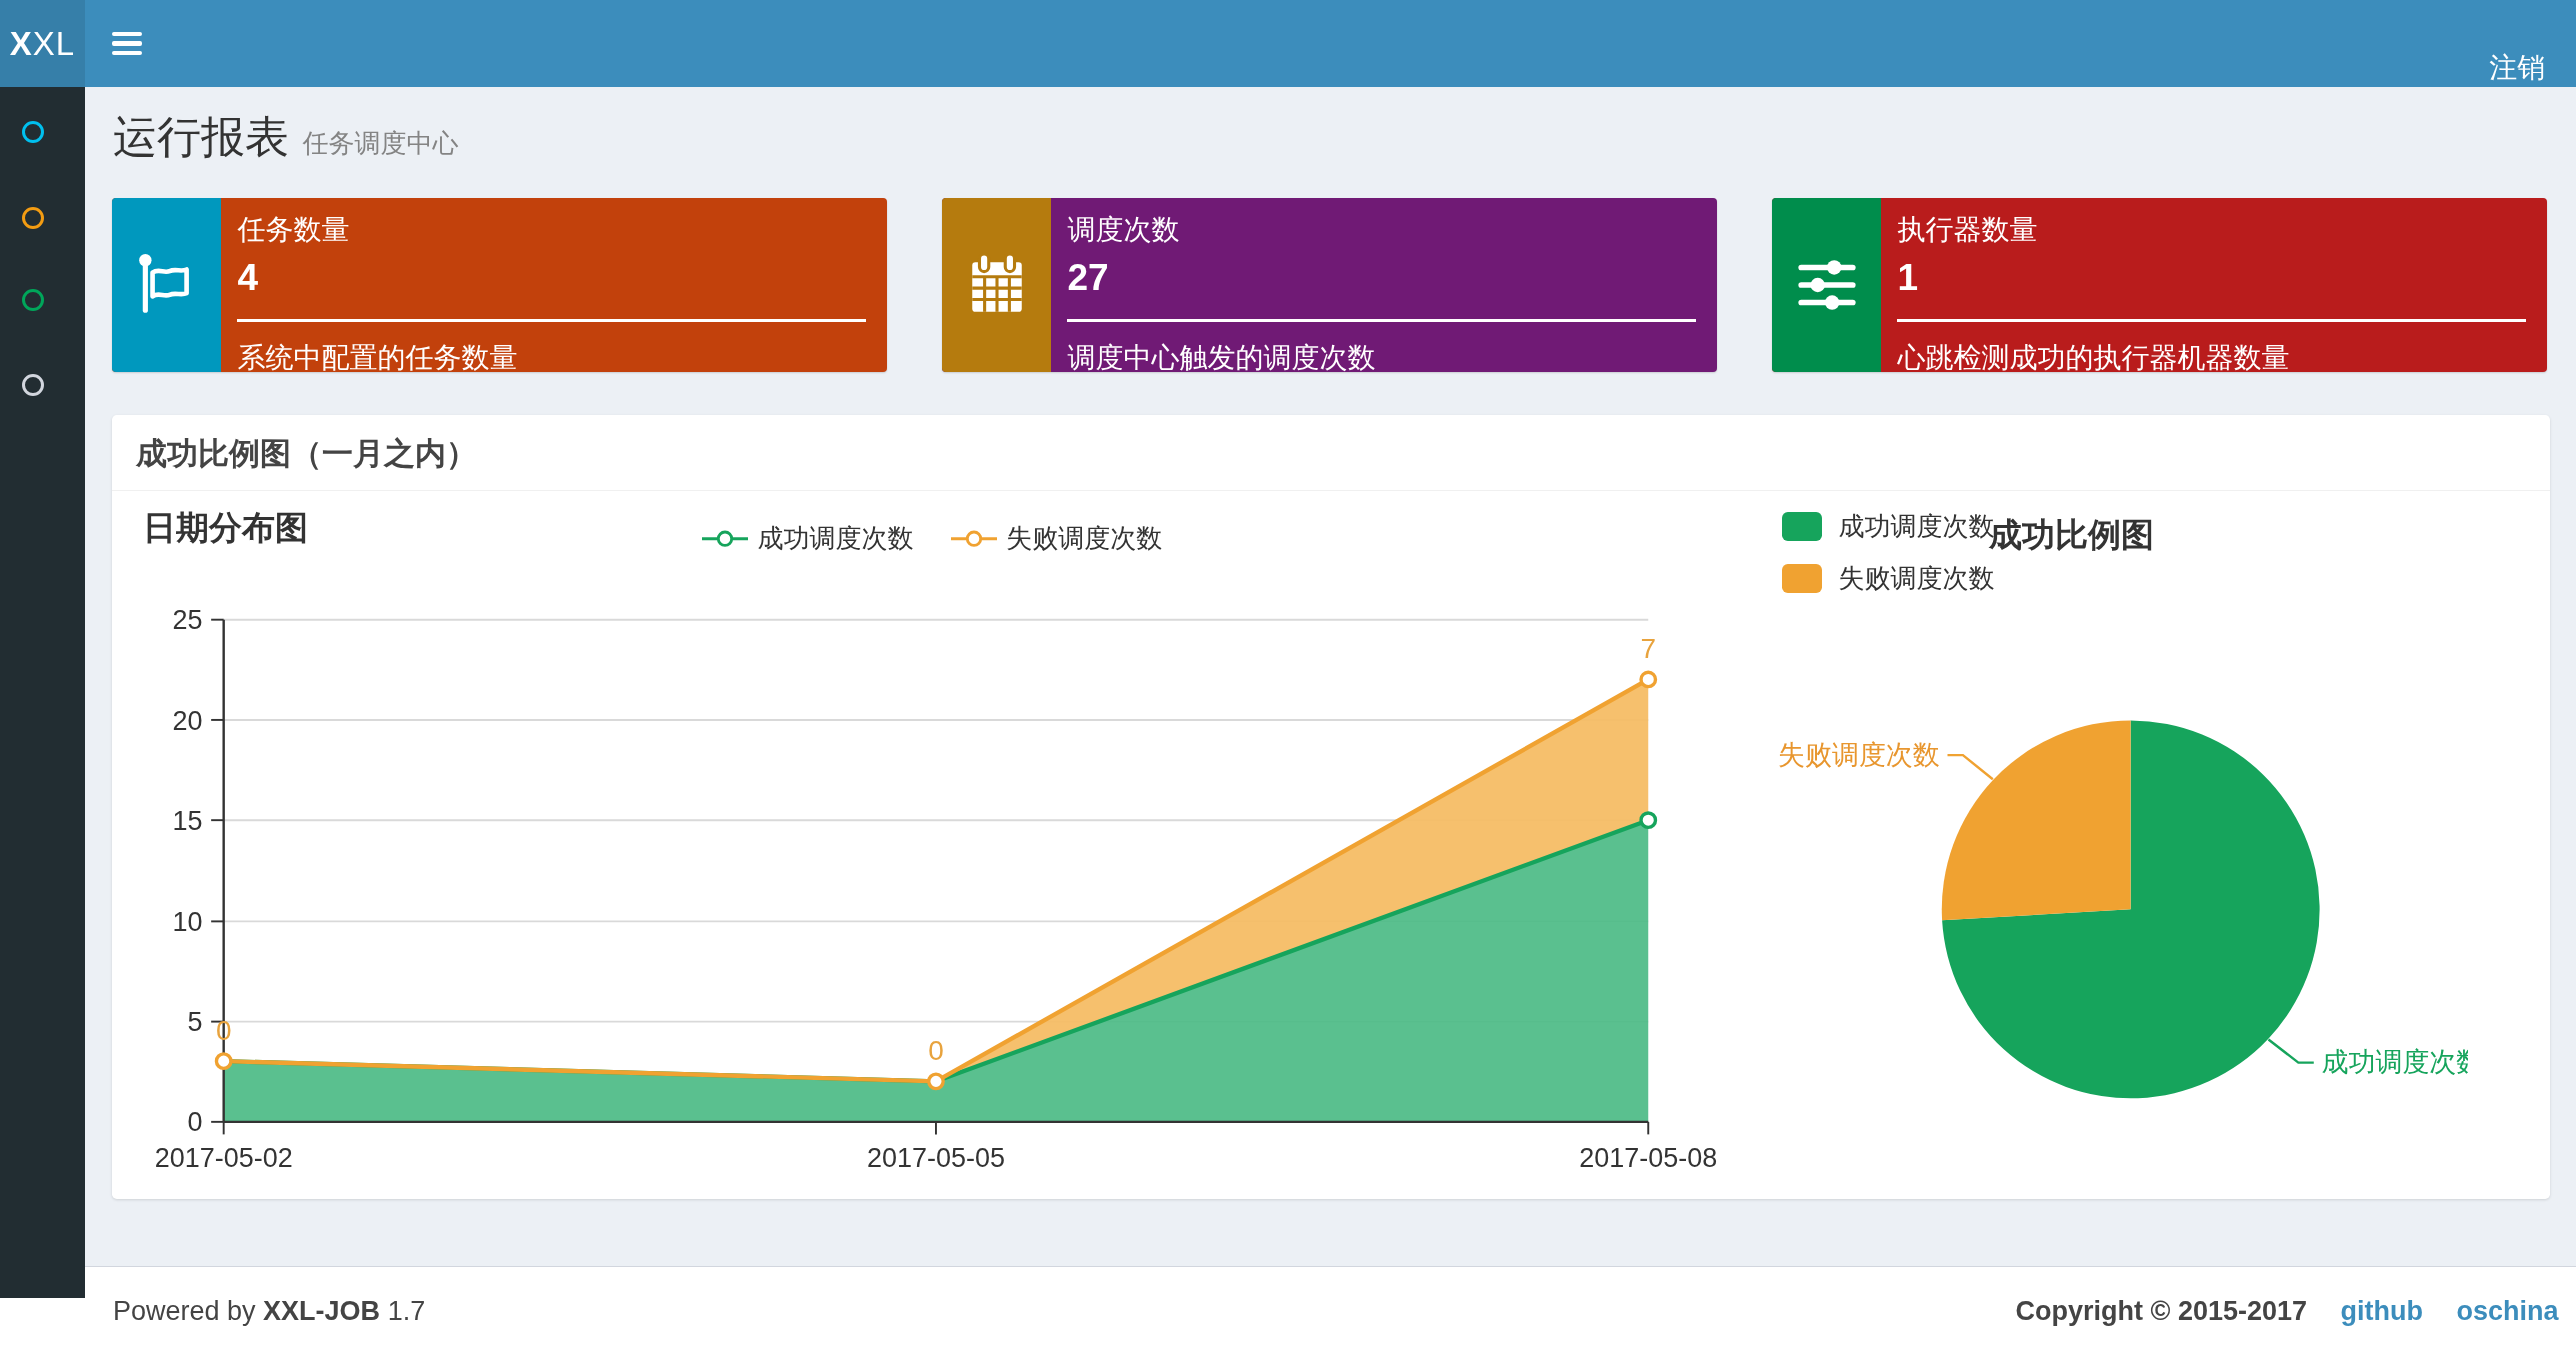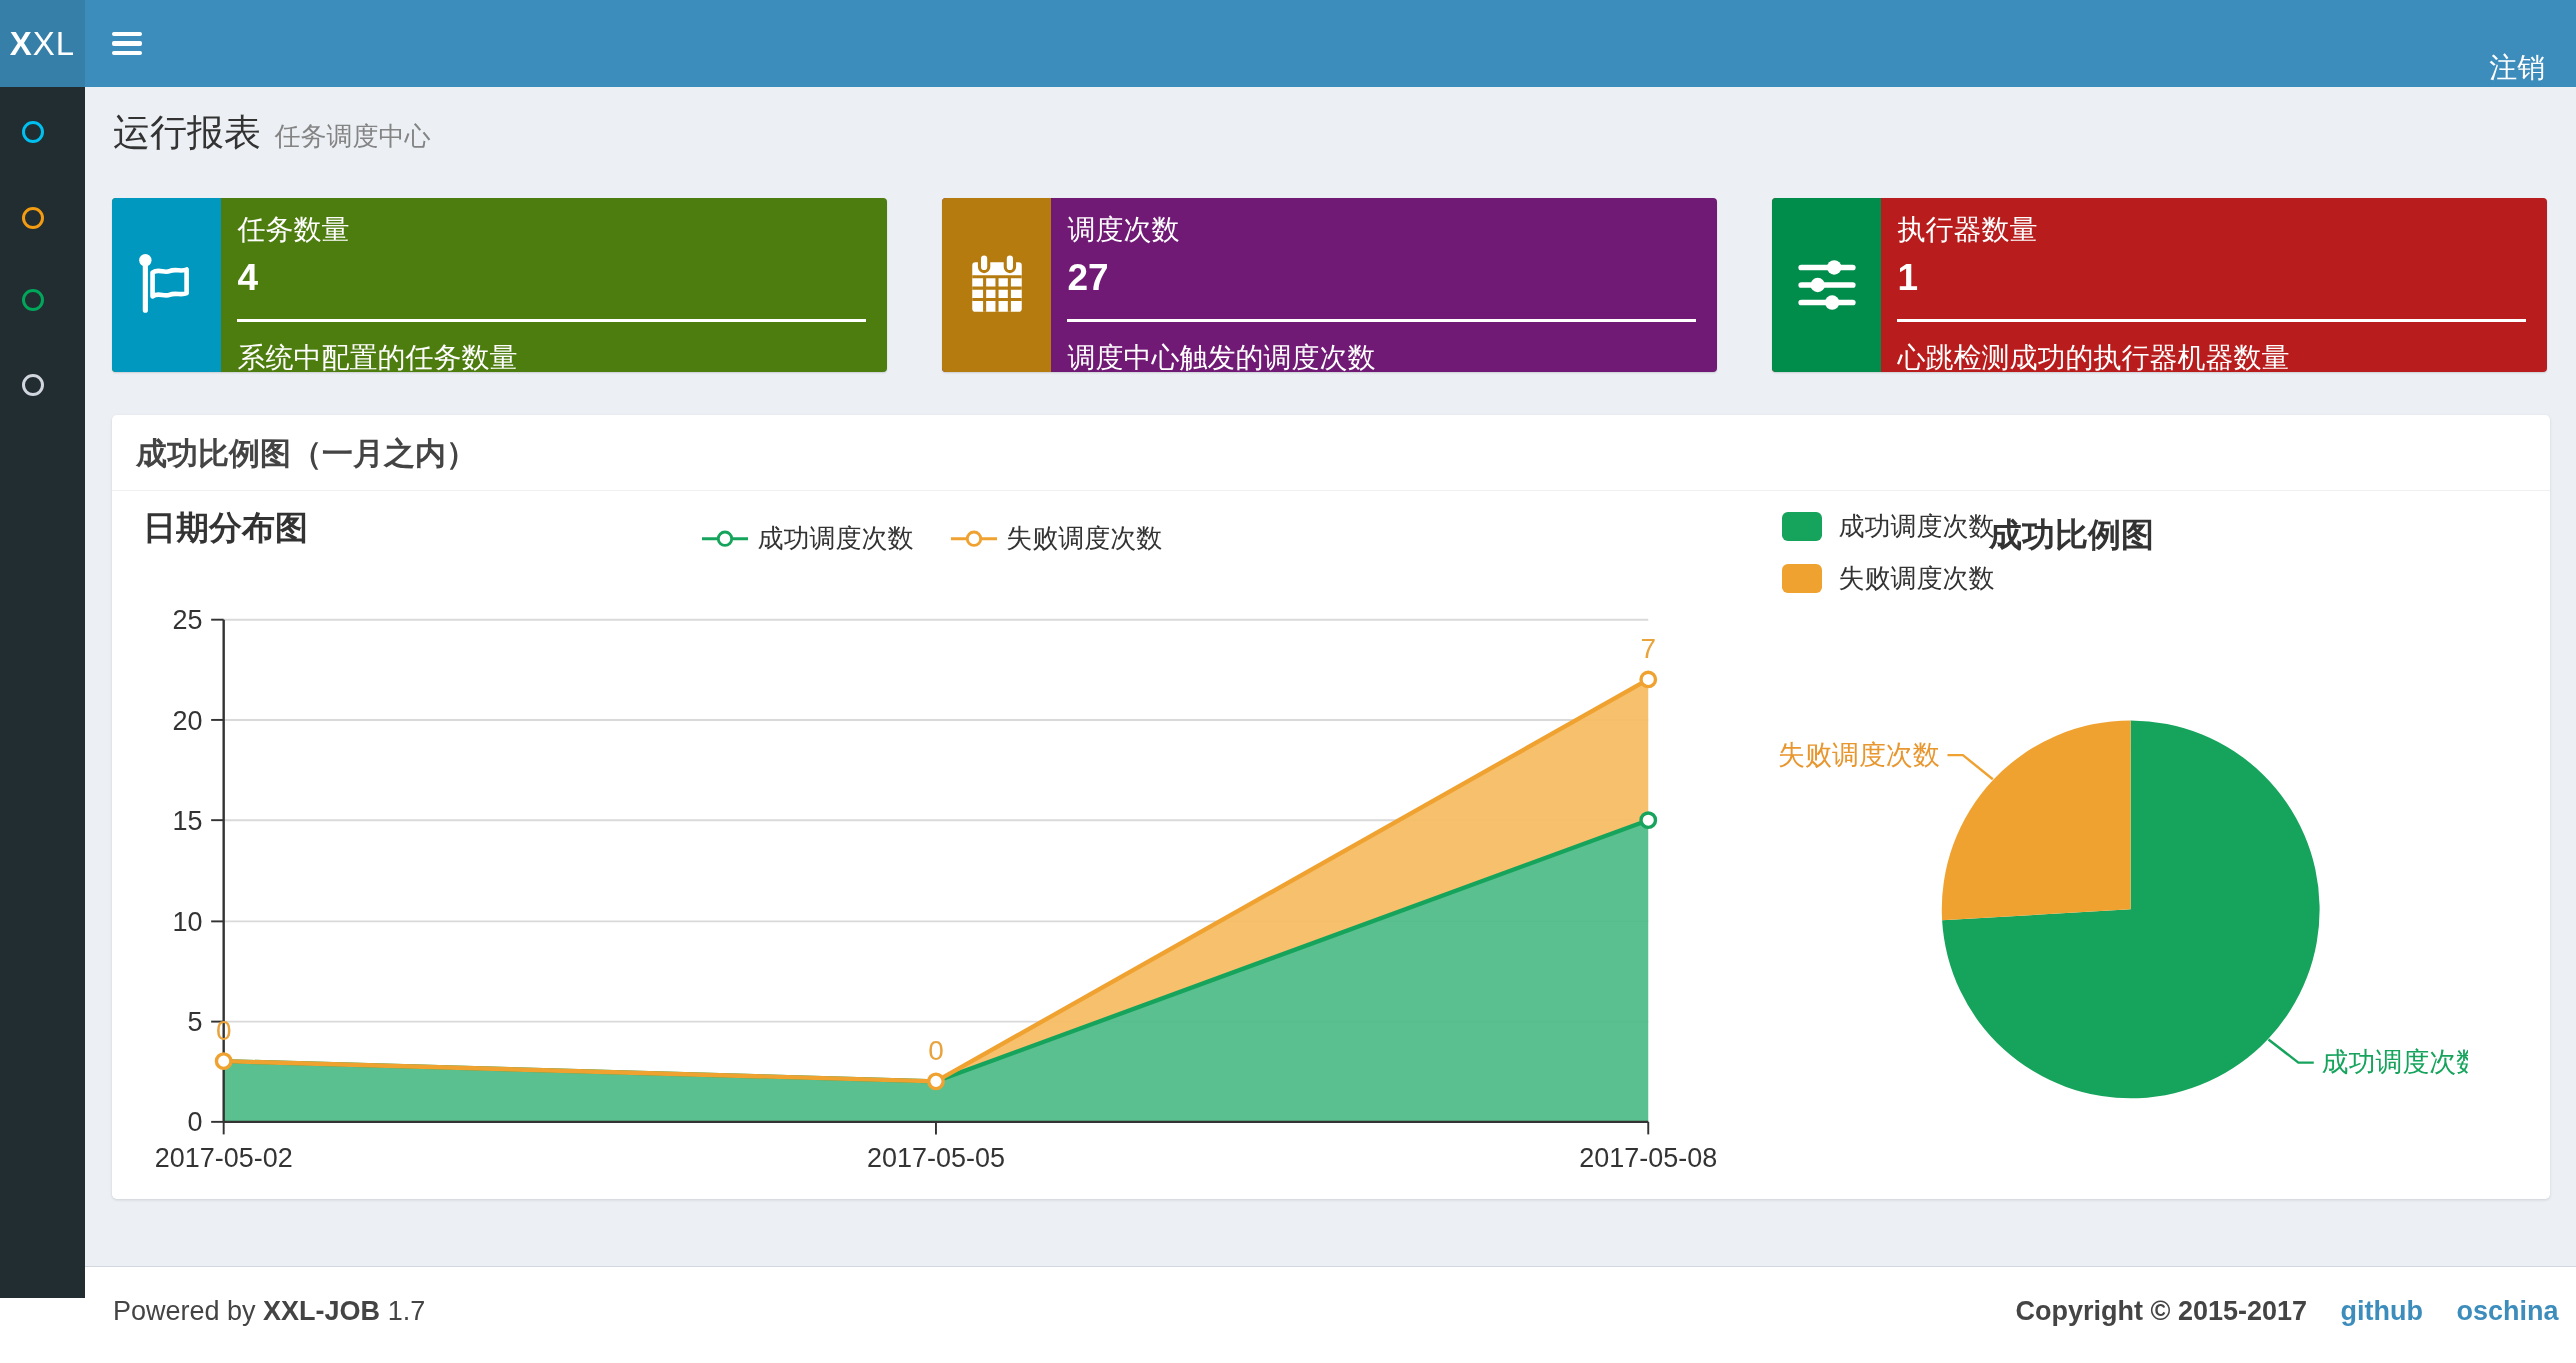--- a/index.html
+++ b/index.html
@@ -20,26 +20,26 @@
   
   .sidebar{position:absolute;left:0;top:87px;width:85px;height:1211px;background:#222d32;z-index:9;}
   .side-ico{position:absolute;left:22px;width:16.4px;height:16.4px;border-radius:50%;border:3.9px solid #fff;cursor:pointer;}
   .si-0{top:34px;border-color:#00c0ef;}
   .si-1{top:120px;border-color:#f39c12;}
   .si-2{top:202px;border-color:#00a65a;}
   .si-3{top:287px;border-color:#d2d6de;}
   
   .content{position:absolute;left:85px;top:87px;width:2491px;height:1179px;background:#ecf0f5;}
   .page-header{position:absolute;left:28px;top:21px;display:flex;align-items:baseline;}
-  .page-title{font-size:37px;color:#333;}
+  .page-title{font-size:44px;color:#333;}
   .page-subtitle{font-size:26px;color:#848484;margin-left:13.5px;}
   
   .info-row{position:absolute;left:27px;top:111px;display:flex;gap:55px;}
   .info-box{width:775px;height:174px;border-radius:3.9px;display:flex;color:#fff;box-shadow:0 1px 1.9px rgba(0,0,0,.15);}
-  .bg-aqua{background:#4d7c0f;}   .bg-aqua  .ib-icon{background:#0098be;}
+  .bg-aqua{background:#c2410c;}   .bg-aqua  .ib-icon{background:#0098be;}
   .bg-yellow{background:#701a75;} .bg-yellow .ib-icon{background:#b57b0e;}
   .bg-green{background:#b91c1c;}  .bg-green .ib-icon{background:#008d4c;}
   .ib-icon{width:109px;border-radius:3.9px 0 0 3.9px;display:flex;align-items:center;justify-content:center;flex:none;}
   .ib-content{flex:1;min-width:0;padding:12.5px 21px 0 16.4px;}
   .ib-title{font-size:28px;}
   .ib-number{font-size:37px;font-weight:bold;margin-top:8.7px;}
   .ib-divider{height:2.9px;background:#fff;margin-top:20px;}
   .ib-desc{font-size:28px;margin-top:17px;white-space:nowrap;}
   
   .panel{position:absolute;left:27px;top:328px;width:2438px;height:784px;background:#fff;border-radius:4.8px;box-shadow:0 1px 2.9px rgba(0,0,0,.13);}

